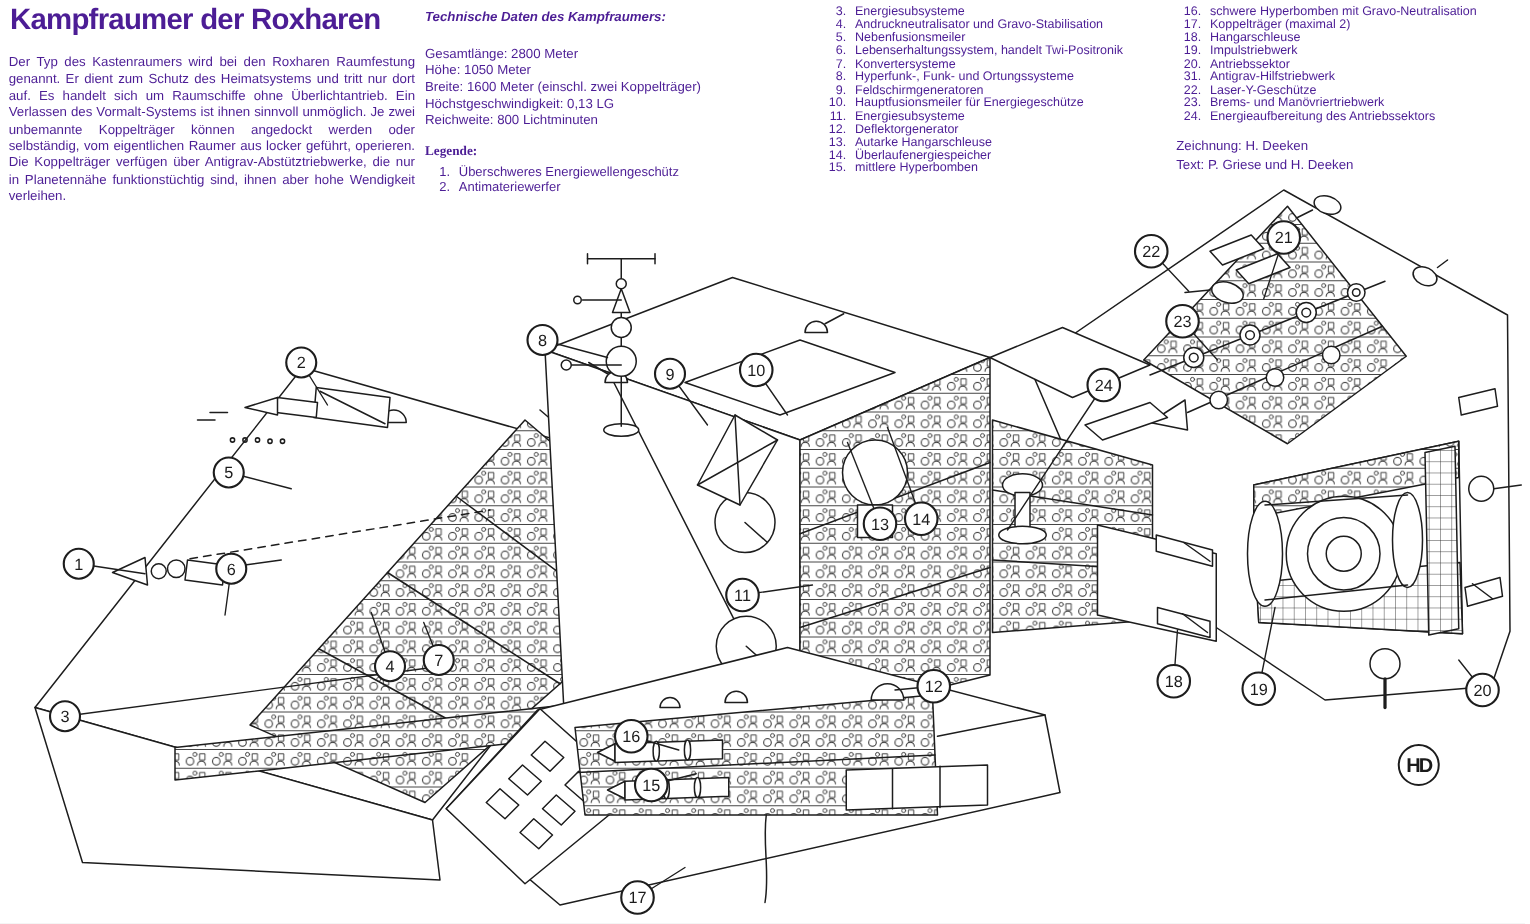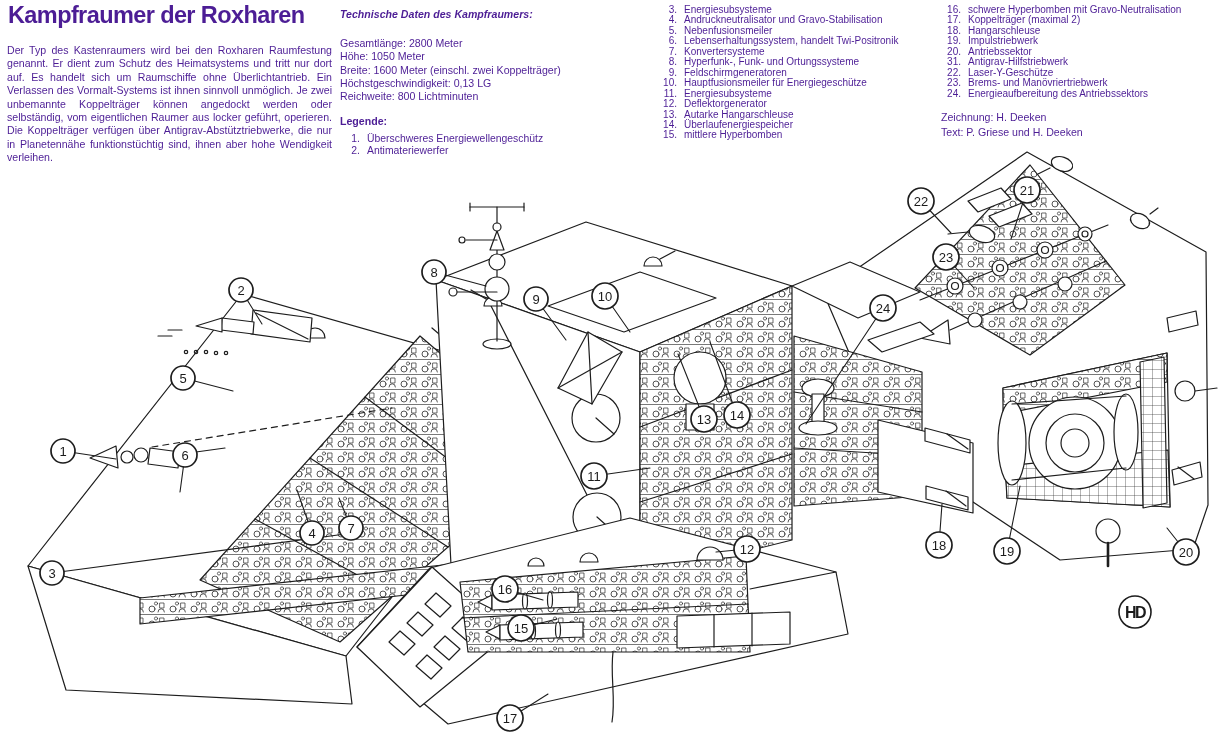--- a/index.html
+++ b/index.html
@@ -3,21 +3,21 @@
 <meta charset="utf-8">
 <style>
   html,body{margin:0;padding:0;background:#e8e8e8;}
   .page{position:relative;width:1224px;height:739px;background:#ffffff;overflow:hidden;
         font-family:"Liberation Sans",sans-serif;color:#4c1d95;}
   .abs{position:absolute;}
   .title{left:8px;top:2px;width:325px;font-size:23.5px;font-weight:bold;letter-spacing:-0.6px;}
   .intro{left:7px;top:44px;width:325px;font-size:10.6px;line-height:13.4px;text-align:justify;}
   .col-tech{left:340px;top:8px;width:318px;font-size:10.6px;line-height:13.2px;}
   .col-tech .hd{font-weight:bold;margin-bottom:16px;font-style:italic;}
-  .col-tech .legende-hd{font-weight:bold;margin-top:12px;margin-bottom:5px;}
+  .col-tech .legende-hd{font-weight:bold;margin-top:12px;margin-bottom:5px;font-family:Liberation Serif, serif;}
   .legend-col{font-size:10px;line-height:10.45px;}
   .col-b{left:657px;top:5px;width:285px;}
   .col-c{left:941px;top:5px;width:283px;}
   .col-a{font-size:10.4px;line-height:12px;}
   .lg-row{display:flex;}
   .lg-num{width:20px;text-align:right;flex:0 0 20px;}
   .lg-txt{padding-left:7px;}
   .credits{margin-top:11px;font-size:10.6px;line-height:15px;}
   svg text.co{font-size:13px;fill:#1b1b1b;}
   svg text.mono{font-size:16px;font-weight:bold;letter-spacing:-1.5px;fill:#1b1b1b;}

